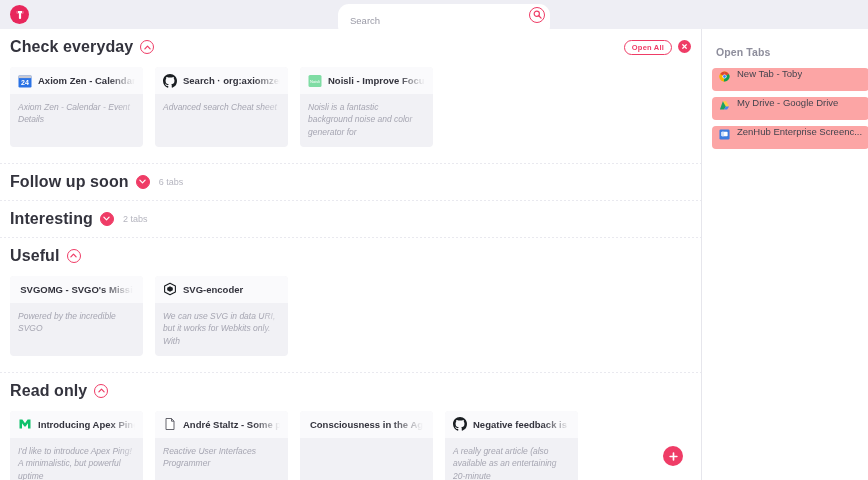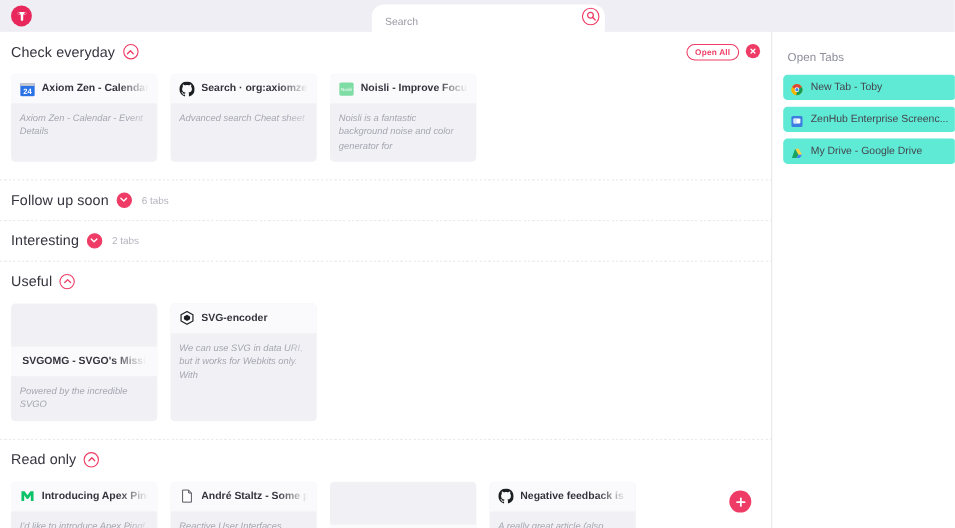--- a/index.html
+++ b/index.html
@@ -57,43 +57,43 @@
     position: relative;
   }
 
   .sidebar {
     flex: 1;
     background: #ffffff;
     border-left: 1px solid #e6e6ec;
     padding: 12px 10px 0 10px;
   }
   .sidebar-title {
-    font-size: 10.5px; color: #8e8e9c; font-weight: 400;
+    font-size: 10.5px; color: #8e8e9c; font-weight: 700;
     margin: 5px 0 10px 4px; letter-spacing: .1px;
   }
   .tab-item {
-    display: flex; align-items: center; gap: 7px;
-    background: #5eead4; border-radius: 4px;
+    display: flex; gap: 7px;
+    background: #fca5a5; border-radius: 4px;
     height: 23px; padding: 0 7px;
     margin-bottom: 6px; cursor: pointer;
   }
   .tab-item .tab-label {
     font-size: 9.5px; color: #44444e;
     white-space: nowrap; overflow: hidden; text-overflow: ellipsis;
   }
   .fav { width: 11px; height: 11px; flex: 0 0 11px; display: block; }
 
   
   .section { padding: 0 10px; }
   .section-head {
     display: flex; align-items: center; gap: 7px;
     height: 36px;
   }
   .section-title {
-    font-size: 13px; font-weight: normal; color: #33333d;
+    font-size: 16px; font-weight: bold; color: #33333d;
     letter-spacing: .1px;
   }
   .chev {
     width: 14px; height: 14px; border-radius: 50%;
     display: flex; align-items: center; justify-content: center;
     cursor: pointer; flex: 0 0 14px;
   }
   .chev.open { border: 1.3px solid #ef3c66; background: transparent; }
   .chev.closed { background: #ef3c66; border: 1.3px solid #ef3c66; }
   .tab-count { font-size: 9px; color: #b5b5bf; margin-left: 2px; }
@@ -128,21 +128,21 @@
     display: flex; flex-direction: column;
   }
   .card-head {
     background: #fafafc;
     height: 27px; min-height: 27px;
     display: flex; align-items: center; gap: 6px;
     padding: 0 8px;
     position: relative;
     overflow: hidden;
   }
-  .card-head.center { justify-content: center; margin-top: 39px; }
+  .card-head.center { justify-content: center; }
   .card-title {
     font-size: 9.5px; font-weight: bold; color: #33333d;
     white-space: nowrap;
     flex: 1 1 auto; overflow: hidden;
     -webkit-mask-image: linear-gradient(to right,#000 72%,transparent 100%);
     mask-image: linear-gradient(to right,#000 72%,transparent 100%);
   }
   .card-head.center .card-title { flex: 0 1 auto; text-align: center; }
   .card-desc {
     font-size: 8.5px; color: #a6a6b2; line-height: 1.45;
@@ -395,34 +395,34 @@
             <circle cx="6" cy="6" r="2.3" fill="#fff"></circle>
             <circle cx="6" cy="6" r="1.6" fill="#4285f4"></circle>
           </svg>
         </span>
         <span class="tab-label">New Tab - Toby</span>
       </div>
 
       <div class="tab-item">
         <span class="fav">
           <svg width="11" height="11" viewBox="0 0 12 12" aria-hidden="true">
+            <polygon points="4.2,1.4 7.8,1.4 11,7.2 7.4,7.2" fill="#ffcf44"></polygon>
+            <polygon points="4.2,1.4 7.4,7.2 5.6,10.4 1,10.4" fill="#1aa261"></polygon>
+            <polygon points="7.4,7.2 11,7.2 8.9,10.4 5.6,10.4" fill="#4285f4"></polygon>
+          </svg>
+        </span>
+        <span class="tab-label">My Drive - Google Drive</span>
+      </div>
+
+      <div class="tab-item">
+        <span class="fav">
+          <svg width="11" height="11" viewBox="0 0 12 12" aria-hidden="true">
             <rect x="0.5" y="0.5" width="11" height="11" rx="1.5" fill="#3d7ce0"></rect>
             <rect x="2.6" y="3" width="6.8" height="5" rx="0.8" fill="#ffffff"></rect>
             <rect x="2.6" y="3" width="3" height="5" rx="0.8" fill="#cfe0fa"></rect>
           </svg>
         </span>
         <span class="tab-label">ZenHub Enterprise Screenc...</span>
       </div>
-
-      <div class="tab-item">
-        <span class="fav">
-          <svg width="11" height="11" viewBox="0 0 12 12" aria-hidden="true">
-            <polygon points="4.2,1.4 7.8,1.4 11,7.2 7.4,7.2" fill="#ffcf44"></polygon>
-            <polygon points="4.2,1.4 7.4,7.2 5.6,10.4 1,10.4" fill="#1aa261"></polygon>
-            <polygon points="7.4,7.2 11,7.2 8.9,10.4 5.6,10.4" fill="#4285f4"></polygon>
-          </svg>
-        </span>
-        <span class="tab-label">My Drive - Google Drive</span>
-      </div>
     </div>
 
   </div>
 </div>
 
 </body></html>

